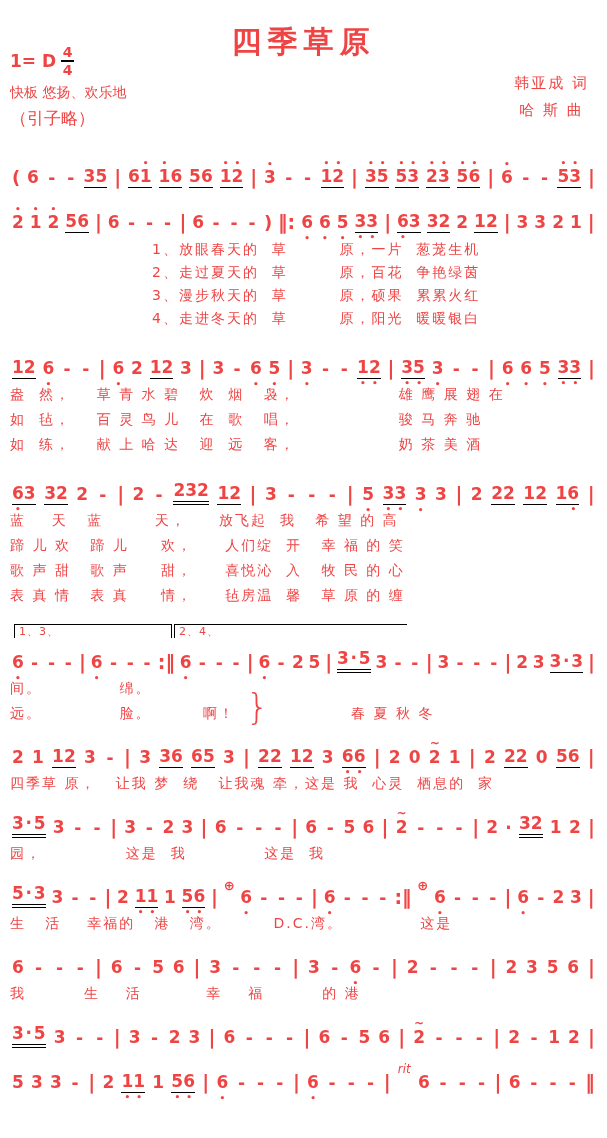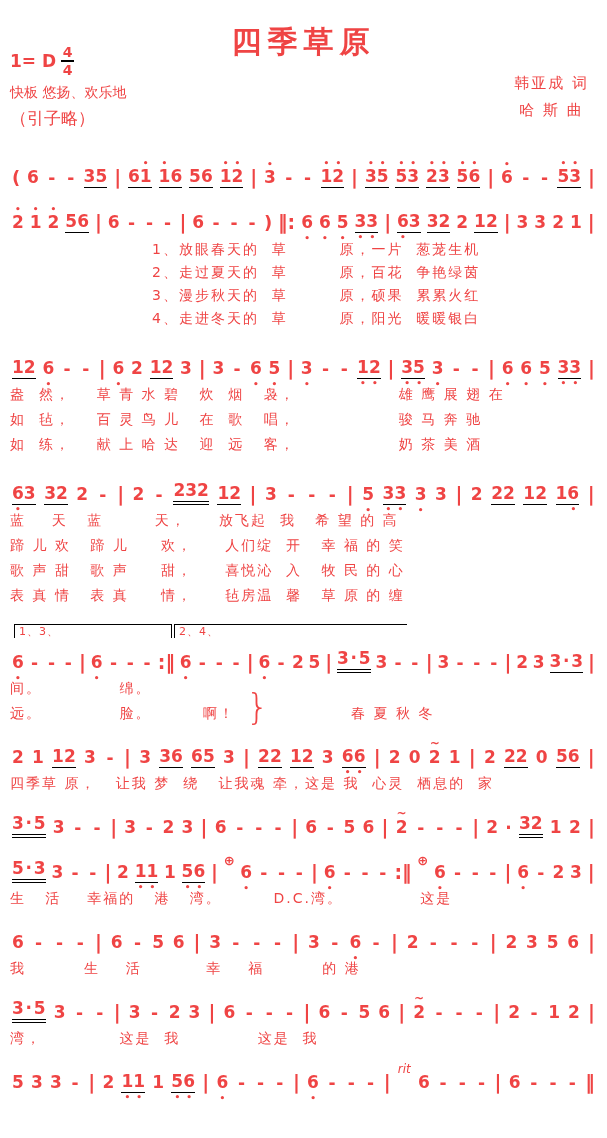--- a/index.html
+++ b/index.html
@@ -330,20 +330,21 @@
         <span class="dash">-</span>
         <span class="dash">-</span>
         <span class="bar">|</span>
         <span class="grp"><span class="nt">2</span></span>
         <span class="augdot">·</span>
         <span class="grp u2"><span class="nt">3</span><span class="nt">2</span></span>
         <span class="grp"><span class="nt">1</span></span>
         <span class="grp"><span class="nt">2</span></span>
         <span class="bar">|</span>
       </div>
+    <div class="lyric">园，             这是  我            这是  我</div>
   </div>
 
   <div class="system">
     <div class="notation">
         <span class="grp u2"><span class="nt">5</span><span class="nt">·</span><span class="nt">3</span></span>
         <span class="grp"><span class="nt">3</span></span>
         <span class="dash">-</span>
         <span class="dash">-</span>
         <span class="bar">|</span>
         <span class="grp"><span class="nt">2</span></span>
@@ -439,21 +440,20 @@
         <span class="dash">-</span>
         <span class="dash">-</span>
         <span class="dash">-</span>
         <span class="bar">|</span>
         <span class="grp"><span class="nt">2</span></span>
         <span class="dash">-</span>
         <span class="grp"><span class="nt">1</span></span>
         <span class="grp"><span class="nt">2</span></span>
         <span class="bar">|</span>
       </div>
-    <div class="lyric">湾，            这是  我            这是  我</div>
   </div>
 
   <div class="system">
     <div class="notation">
         <span class="grp"><span class="nt">5</span></span>
         <span class="grp"><span class="nt">3</span></span>
         <span class="grp"><span class="nt">3</span></span>
         <span class="dash">-</span>
         <span class="bar">|</span>
         <span class="grp"><span class="nt">2</span></span>

